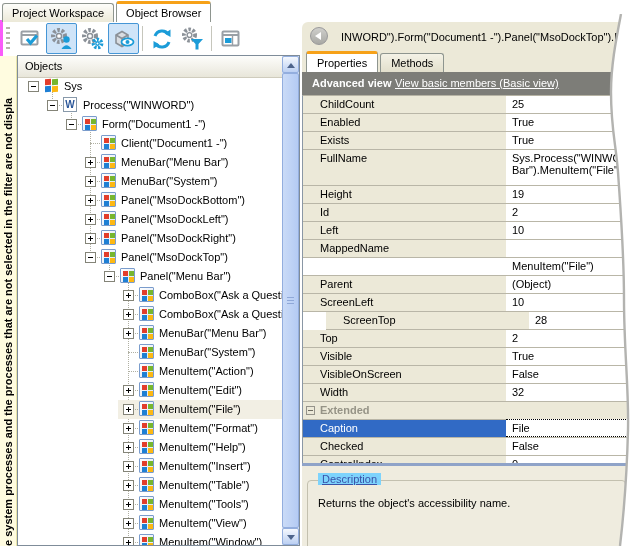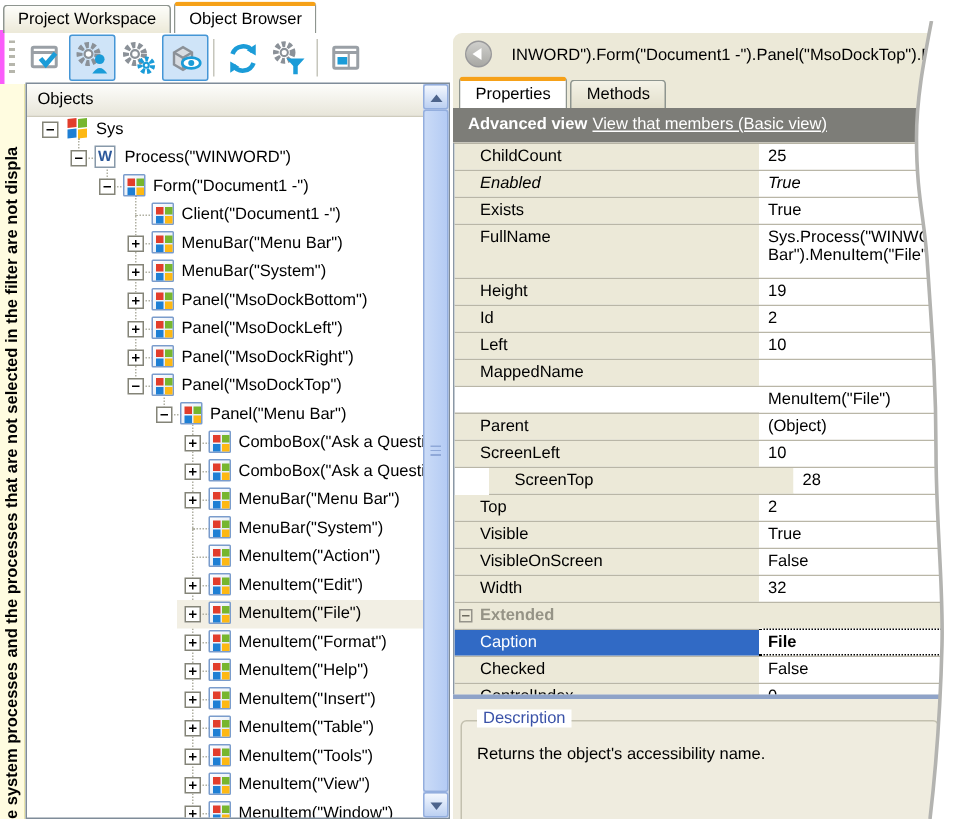--- a/index.html
+++ b/index.html
@@ -90,26 +90,26 @@
   
   .grid{position:absolute;left:0;top:73px;right:0;height:368px;background:#fff;border-left:1px solid #8a97a5;
         border-top:1px solid #b6b3a4;overflow:hidden;box-sizing:border-box;}
   .prow{position:relative;width:100%;border-bottom:1px solid #b9b6a7;box-sizing:border-box;}
   .pname{position:absolute;left:0;top:0;bottom:0;width:203px;background:#ece9d8;box-sizing:border-box;padding:2px 0 0 17px;}
   .pval{position:absolute;left:203px;top:0;bottom:0;right:0;background:#fff;padding:2px 0 0 6px;white-space:pre-line;}
   .prow.sect .pname{width:100%;font-weight:bold;color:#959386;padding-left:17px;}
   .sbox{position:absolute;left:3px;top:4px;width:9px;height:9px;border:1px solid #95938a;background:#ece9d8;box-sizing:border-box;}
   .sbox i{position:absolute;left:1px;top:3px;width:5px;height:1px;background:#6e6c60;}
   .prow.selrow .pname{background:#316ac5;color:#fff;}
-  .prow.selrow .pval{border-top:1px dotted #000;border-bottom:1px dotted #000;margin-top:-1px;font-weight:bold;}
+  .prow.selrow .pval{border-top:1px dotted #000;border-bottom:1px dotted #000;margin-top:-1px;}
 
   .splitter{position:absolute;left:0;top:441px;right:0;height:3px;background:#8fa3c8;}
   .descarea{position:absolute;left:0;top:444px;right:0;bottom:0;background:#efecdf;}
   .descbox{position:absolute;left:5px;top:458px;right:10px;bottom:-4px;border:1px solid #c3c0af;border-radius:4px;}
-  .descbox .cap{position:absolute;top:-8px;left:10px;background:#ffffff;padding:0 4px;color:#3a52a8;}
+  .descbox .cap{position:absolute;top:-8px;left:10px;background:#7dd3fc;padding:0 4px;color:#3a52a8;text-decoration:underline;}
   .descbox .l1{margin:12px 0 0 10px;}
   .descbox .l2{margin:16px 0 0 10px;}
 
   
   .torn{position:absolute;left:590px;top:14px;width:46px;height:532px;pointer-events:none;z-index:9;}
 </style>
 </head>
 <body>
 
 <div class="app">
@@ -599,29 +599,29 @@
       </div>
     <div class="crumb">INWORD").Form("Document1 -").Panel("MsoDockTop").P</div>
 
     <div class="rtabs">
       <div class="rtab active">Properties</div>
       <div class="rtab">Methods</div>
     </div>
 
     <div class="viewbar">
       <span class="t">Advanced view</span>
-      <span class="lnk">View that members (Basic view)</span>
+      <span class="lnk">View basic members (Basic view)</span>
     </div>
 
     <div class="grid">
         <div class="prow" style="height: 18px;">
           <div class="pname">ChildCount</div>
           <div class="pval">25</div>
         </div>
-        <div class="prow" style="height: 18px; font-style: italic;">
+        <div class="prow" style="height: 18px;">
           <div class="pname">Enabled</div>
           <div class="pval">True</div>
         </div>
         <div class="prow" style="height: 18px;">
           <div class="pname">Exists</div>
           <div class="pval">True</div>
         </div>
         <div class="prow" style="height: 36px;">
           <div class="pname">FullName</div>
           <div class="pval">Sys.Process("WINWO

